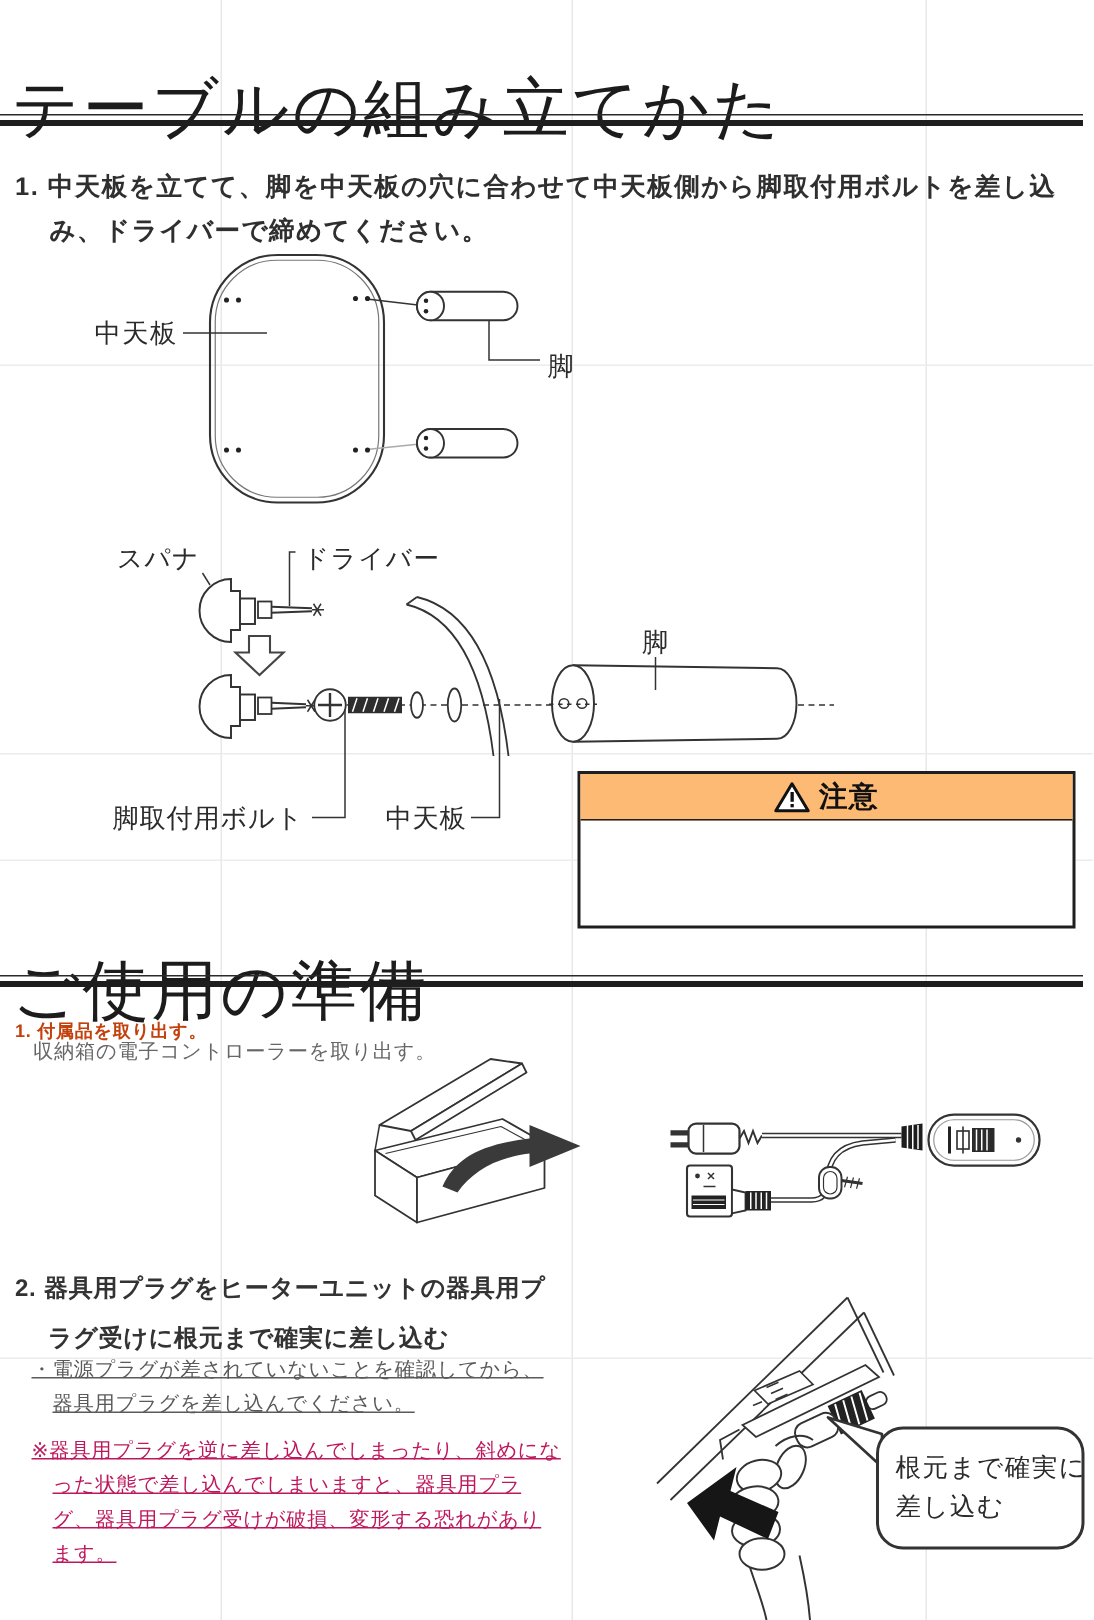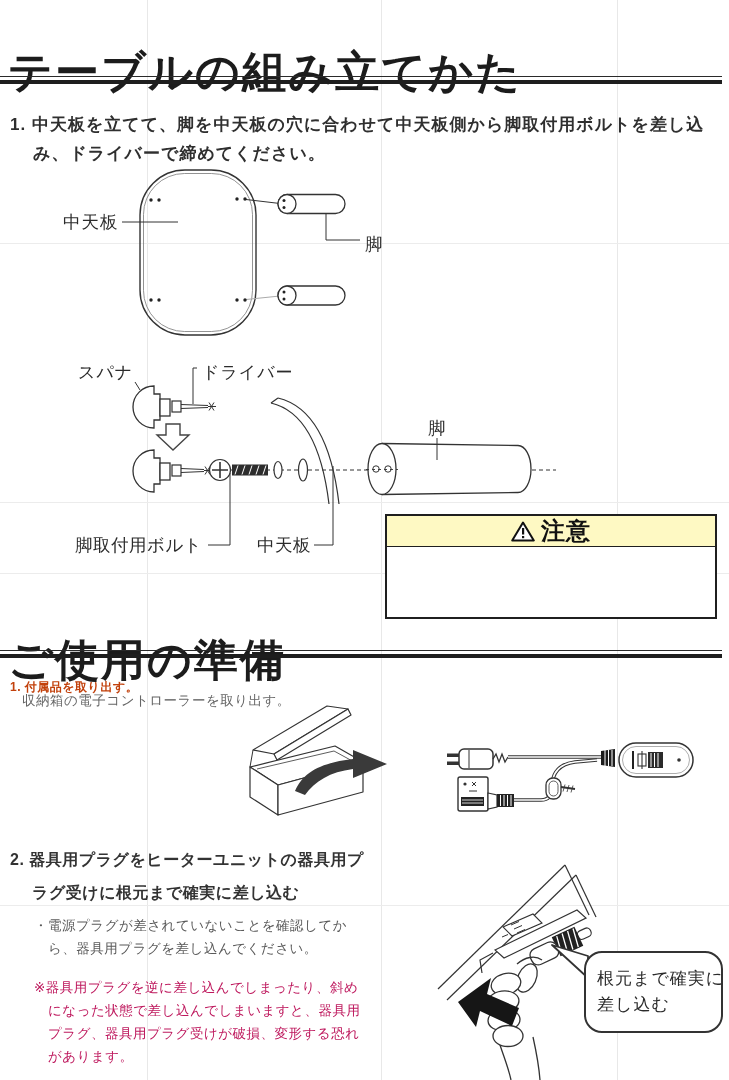--- a/index.html
+++ b/index.html
@@ -1,36 +1,36 @@
 <!DOCTYPE html>
 <html><head>
 <meta charset="utf-8">
 <style>
   html,body{margin:0;padding:0;background:#fff;}
   #canvas{position:relative;width:729px;height:1080px;background:#ffffff;overflow:hidden;
           font-family:"Liberation Sans","DejaVu Sans",sans-serif;color:#2e2e2e;}
   .vline{position:absolute;top:0;bottom:0;width:1px;background:#e8e8e8;z-index:0;}
   .hline{position:absolute;left:0;right:0;height:1px;background:#ececec;z-index:0;}
   .layer{position:absolute;z-index:1;}
-  .big-title{position:absolute;left:8px;font-size:44px;font-weight:700;letter-spacing:2px;color:#1c1c1c;white-space:nowrap;z-index:1;}
+  .big-title{position:absolute;left:8px;font-size:44px;font-weight:400;letter-spacing:2px;color:#1c1c1c;white-space:nowrap;z-index:1;}
   .rule{position:absolute;left:0;width:722px;height:3px;border-top:1.3px solid #2a2a2a;border-bottom:4px solid #1e1e1e;z-index:1;}
   .step-lead{position:absolute;left:10px;font-size:17px;line-height:29px;font-weight:600;color:#2f2f2f;
              letter-spacing:1px;padding-left:23px;text-indent:-23px;z-index:1;}
   .h-step{position:absolute;font-size:12px;font-weight:700;color:#c2410c;letter-spacing:0.5px;z-index:1;margin-top:16px;}
   .h-step2{position:absolute;left:10px;width:348px;font-size:16px;line-height:33px;font-weight:700;color:#333;
            letter-spacing:0.5px;padding-left:22px;text-indent:-22px;z-index:1;}
   .sub-note{position:absolute;font-size:13.5px;color:#666;letter-spacing:0.5px;z-index:1;}
   .bullets{position:absolute;left:18px;top:898px;width:360px;font-size:13.5px;line-height:23px;color:#5a5a5a;
            letter-spacing:0.5px;z-index:1;}
-  .bullets p{margin:16px;padding-left:14px;text-indent:-14px;}
+  .bullets p{margin:3px;padding-left:14px;text-indent:-14px;text-decoration:underline;}
   .bullets p.note{margin-top:8px;color:#be185d;}
   .caution{position:absolute;left:385px;top:514px;width:332px;height:105px;border:2px solid #1f1f1f;
            background:#fff;box-sizing:border-box;z-index:2;}
-  .caution-head{height:30px;background:#fef9c3;display:flex;align-items:center;justify-content:center;
-                font-size:24px;font-weight:700;color:#111;letter-spacing:1px;border-bottom:1.5px solid #1f1f1f;}
+  .caution-head{height:30px;background:#fdba74;display:flex;align-items:center;justify-content:center;
+                font-size:19px;font-weight:700;color:#111;letter-spacing:1px;border-bottom:1.5px solid #1f1f1f;}
   .caution-head svg{margin-right:6px;}
   .caution-body{padding:4px 6px 0 8px;font-size:12.5px;line-height:22px;color:#4a4a4a;letter-spacing:0;}
   svg text{font-family:"Liberation Sans","DejaVu Sans",sans-serif;fill:#2b2b2b;}
 </style>
 </head>
 <body>
 
 <div id="canvas">
 
   <div class="vline" style="left:147px"></div>

